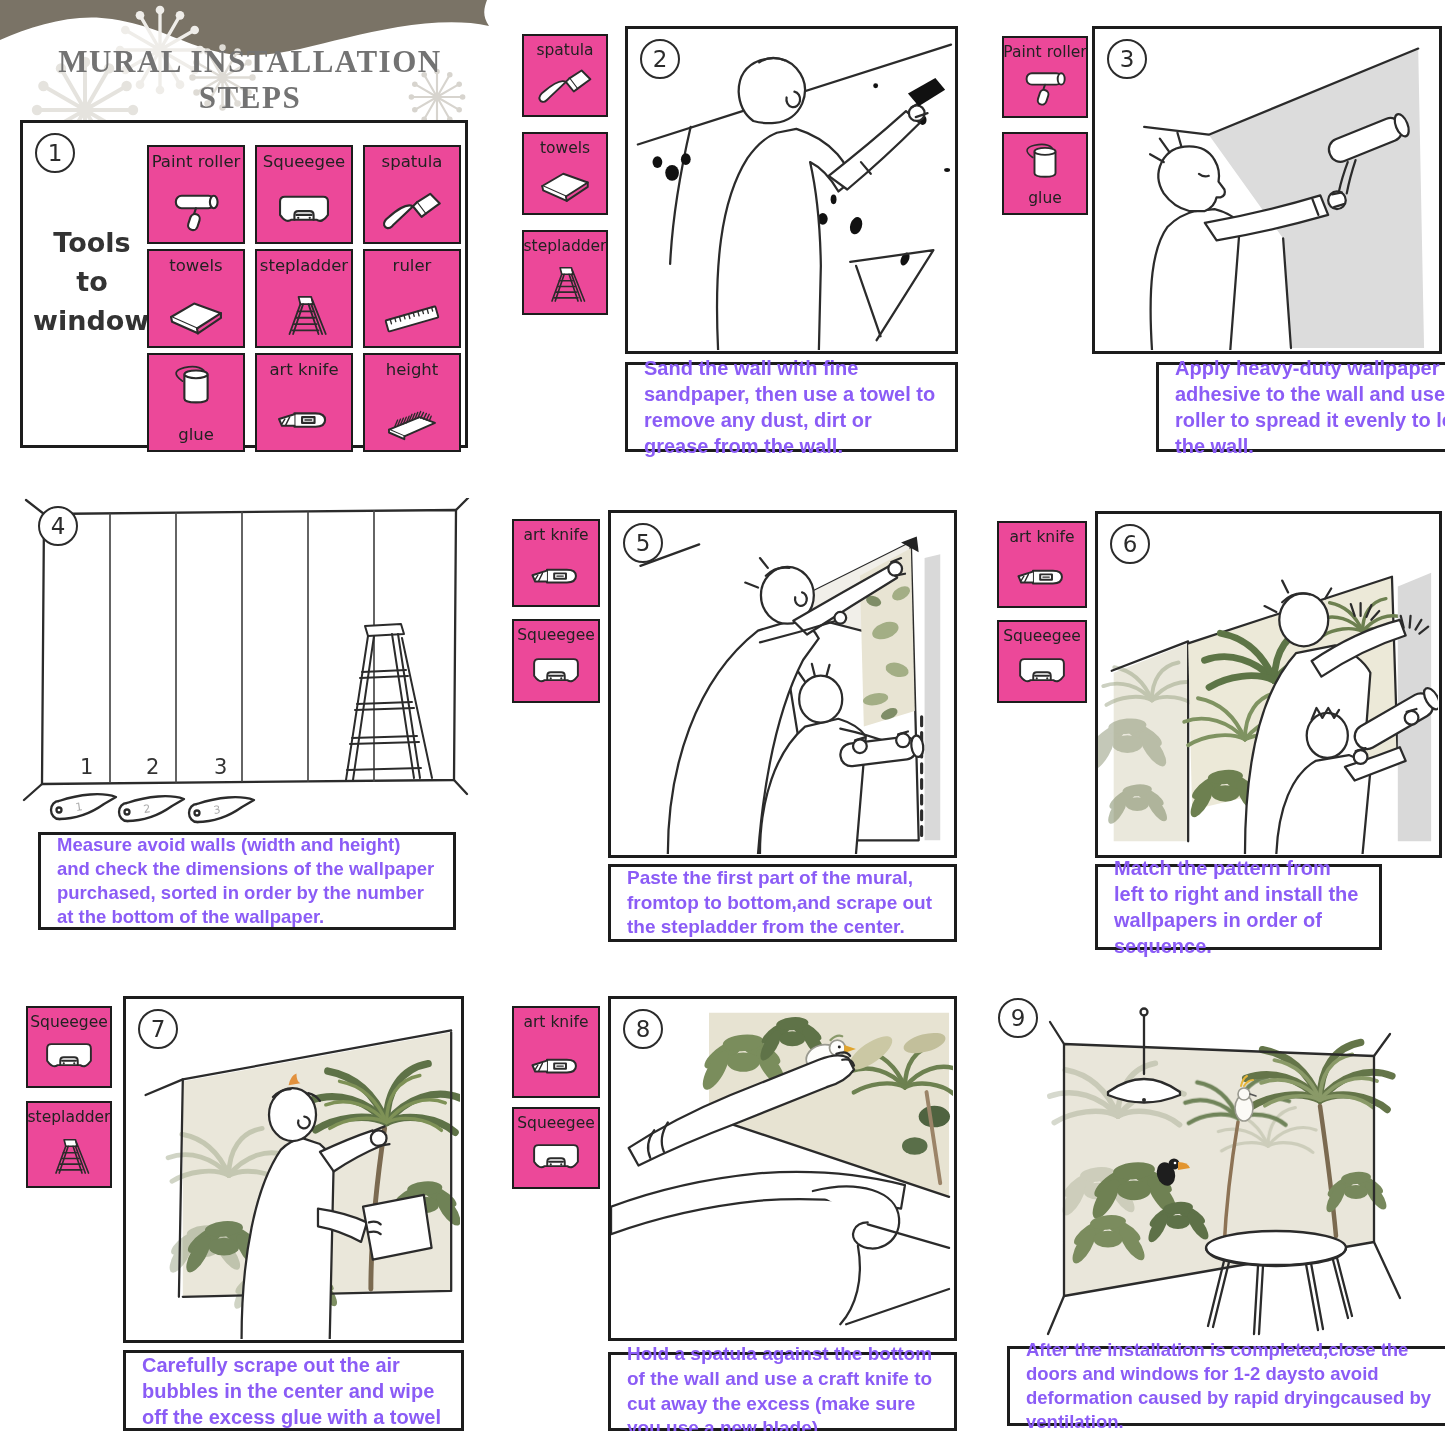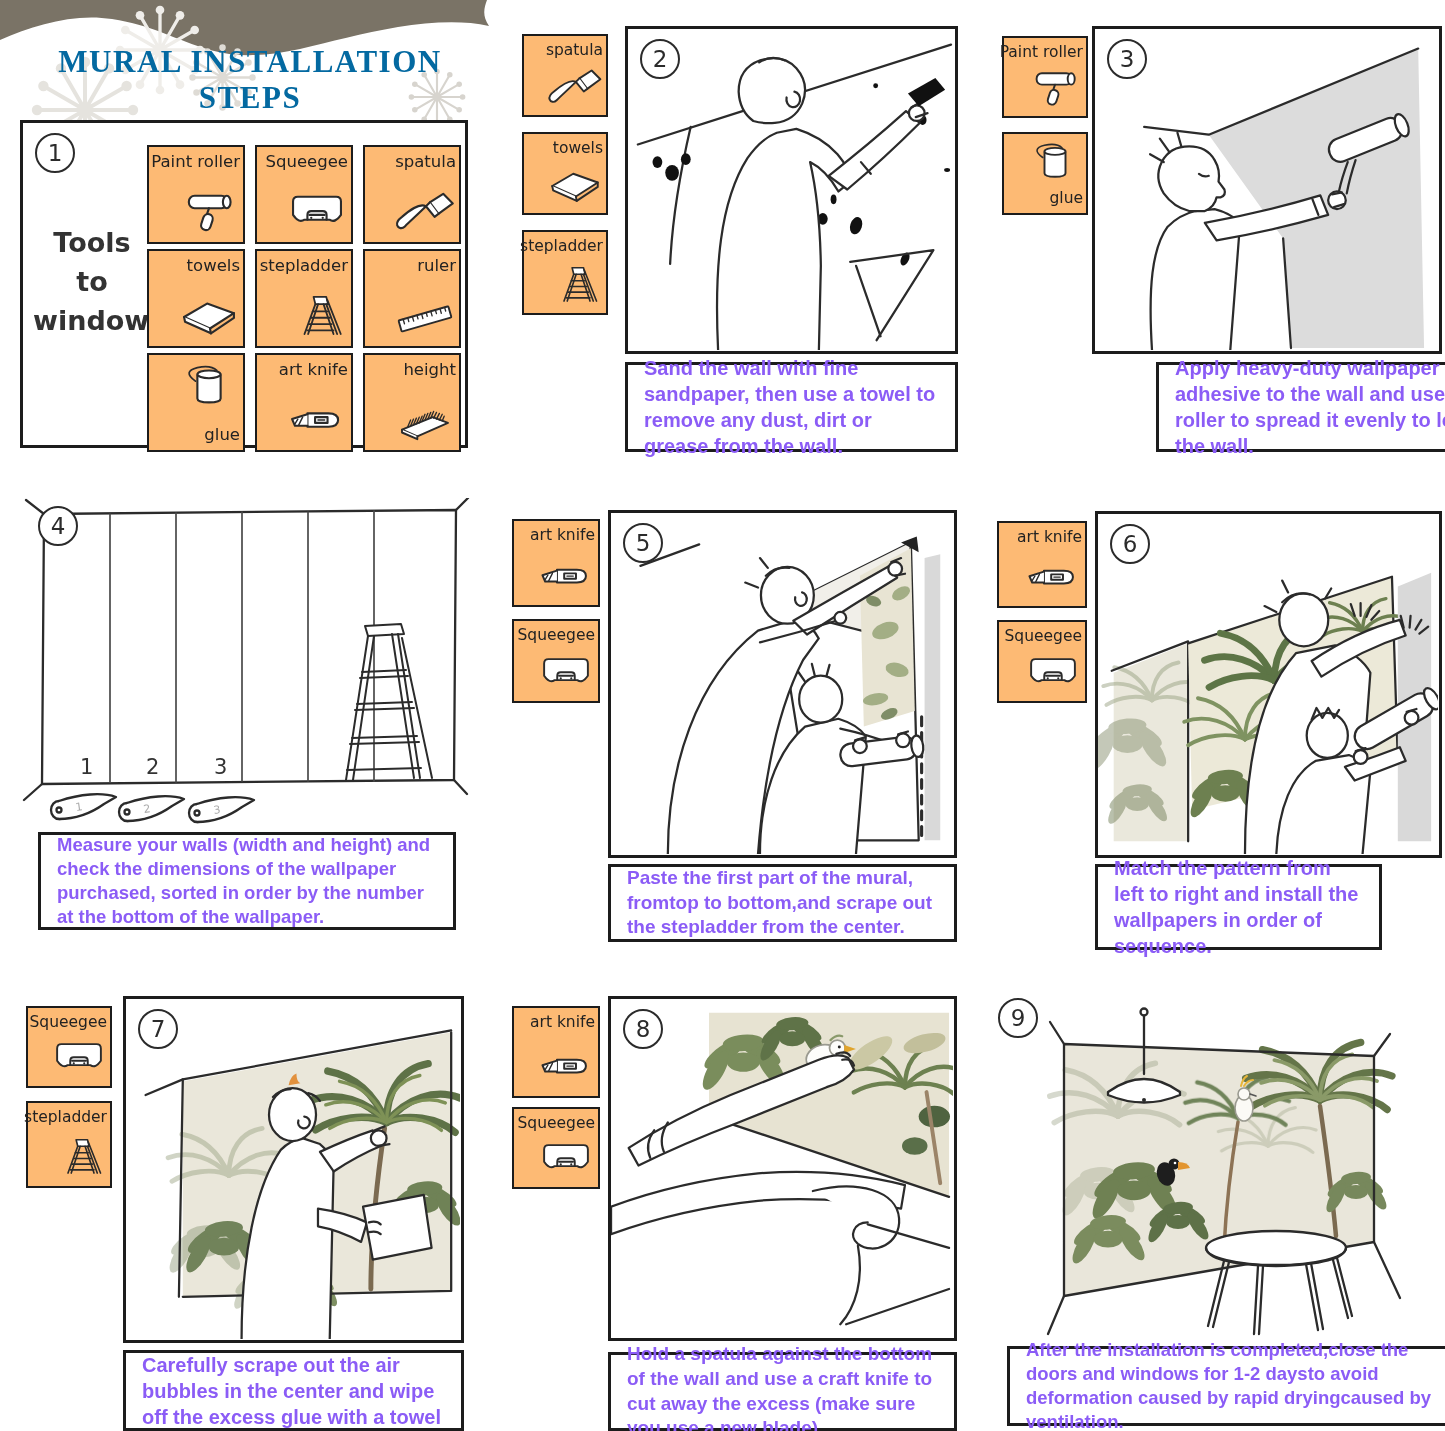--- a/index.html
+++ b/index.html
@@ -1,31 +1,31 @@
 <!DOCTYPE html>
 <html><head>
 <meta charset="utf-8">
 <style>
   html,body{margin:0;padding:0;background:#fff;}
   .page{position:relative;width:1445px;height:1431px;background:#ffffff;
         font-family:"Liberation Sans",sans-serif;overflow:hidden;}
   .abs{position:absolute;}
   .title{position:absolute;left:40px;top:44px;width:420px;text-align:center;
          font-family:"Liberation Serif",serif;font-weight:bold;font-size:31px;
-         letter-spacing:1.5px;color:#0369a1;}
+         letter-spacing:1.5px;color:#737373;}
   .panel-box{position:absolute;border:3.5px solid #1c1c1c;background:#fff;box-sizing:border-box;}
   .caption-box{position:absolute;border:3px solid #1c1c1c;background:#fff;box-sizing:border-box;
                display:flex;align-items:center;padding:8px 16px;}
   .caption-text{font-size:20px;font-weight:bold;color:#8b5cf6;line-height:1.3;}
   .caption-text.small{font-size:18.5px;}
   .step-num{position:absolute;width:36px;height:36px;border:2.5px solid #2b2b2b;border-radius:50%;
             background:#fff;display:flex;align-items:center;justify-content:center;
             font-family:"DejaVu Sans",sans-serif;font-size:23px;color:#2b2b2b;z-index:5;}
-  .tool-card{position:absolute;border:2.5px solid #1c1c1c;background:#fdba74;box-sizing:border-box;
-             display:flex;flex-direction:column;align-items:flex-end;justify-content:space-between;
+  .tool-card{position:absolute;border:2.5px solid #1c1c1c;background:#ec4899;box-sizing:border-box;
+             display:flex;flex-direction:column;align-items:center;justify-content:space-between;
              padding:5px 3px 6px 3px;}
   .tool-card.label-bottom{flex-direction:column-reverse;}
   .tool-label{font-family:"DejaVu Sans",sans-serif;font-size:15.5px;color:#222;white-space:nowrap;}
   .grid-card .tool-label{font-size:16.5px;}
   .tool-icon{flex:0 0 auto;}
   .tools-words{position:absolute;left:10px;top:100px;width:118px;text-align:center;
                font-family:"DejaVu Sans",sans-serif;font-weight:bold;font-size:27px;
                color:#333;line-height:1.45;}
   .illu{position:absolute;left:0;top:0;}
   svg text{font-family:"DejaVu Sans",sans-serif;}
@@ -361,21 +361,21 @@
         <path d="M378,136 L400,280 M372,136 L394,280"></path>
         <path d="M342,174 L386,172 M340,180 L388,178"></path>
         <path d="M337,206 L392,204 M335,212 L394,210"></path>
         <path d="M332,240 L397,238 M330,246 L399,244"></path>
         <path d="M327,272 L401,270"></path>
         <path d="M382,140 L412,280"></path>
       </g>
     </g>
   </svg>
   <div class="caption-box" style="left:38px;top:832px;width:418px;height:98px">
-    <div class="caption-text small">Measure your walls (width and height) and check the dimensions of the wallpaper purchased, sorted in order by the number at the bottom of the wallpaper.</div>
+    <div class="caption-text small">Measure avoid walls (width and height) and check the dimensions of the wallpaper purchased, sorted in order by the number at the bottom of the wallpaper.</div>
   </div>
 
   <div class="tool-card" style="left:512px;top:519px;width:88px;height:88px">
     <div class="tool-label">art knife</div>
     <svg class="tool-icon" width="58" height="44" viewBox="0 0 64 48">
         <use href="#i-knife"></use>
       </svg>
   </div>
   <div class="tool-card" style="left:512px;top:619px;width:88px;height:84px">
     <div class="tool-label">Squeegee</div>

